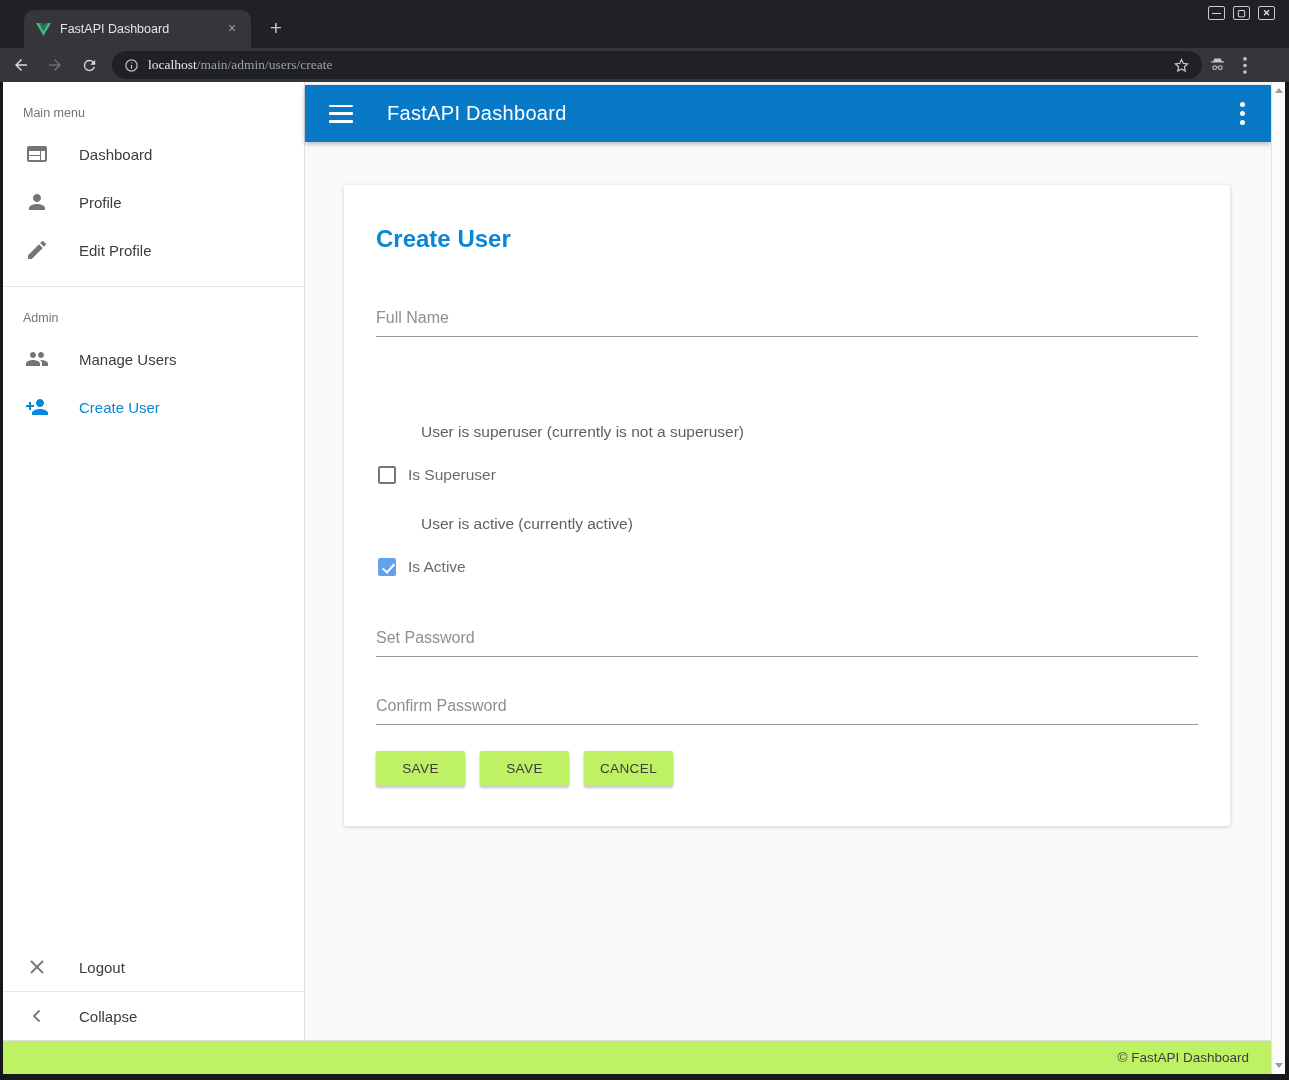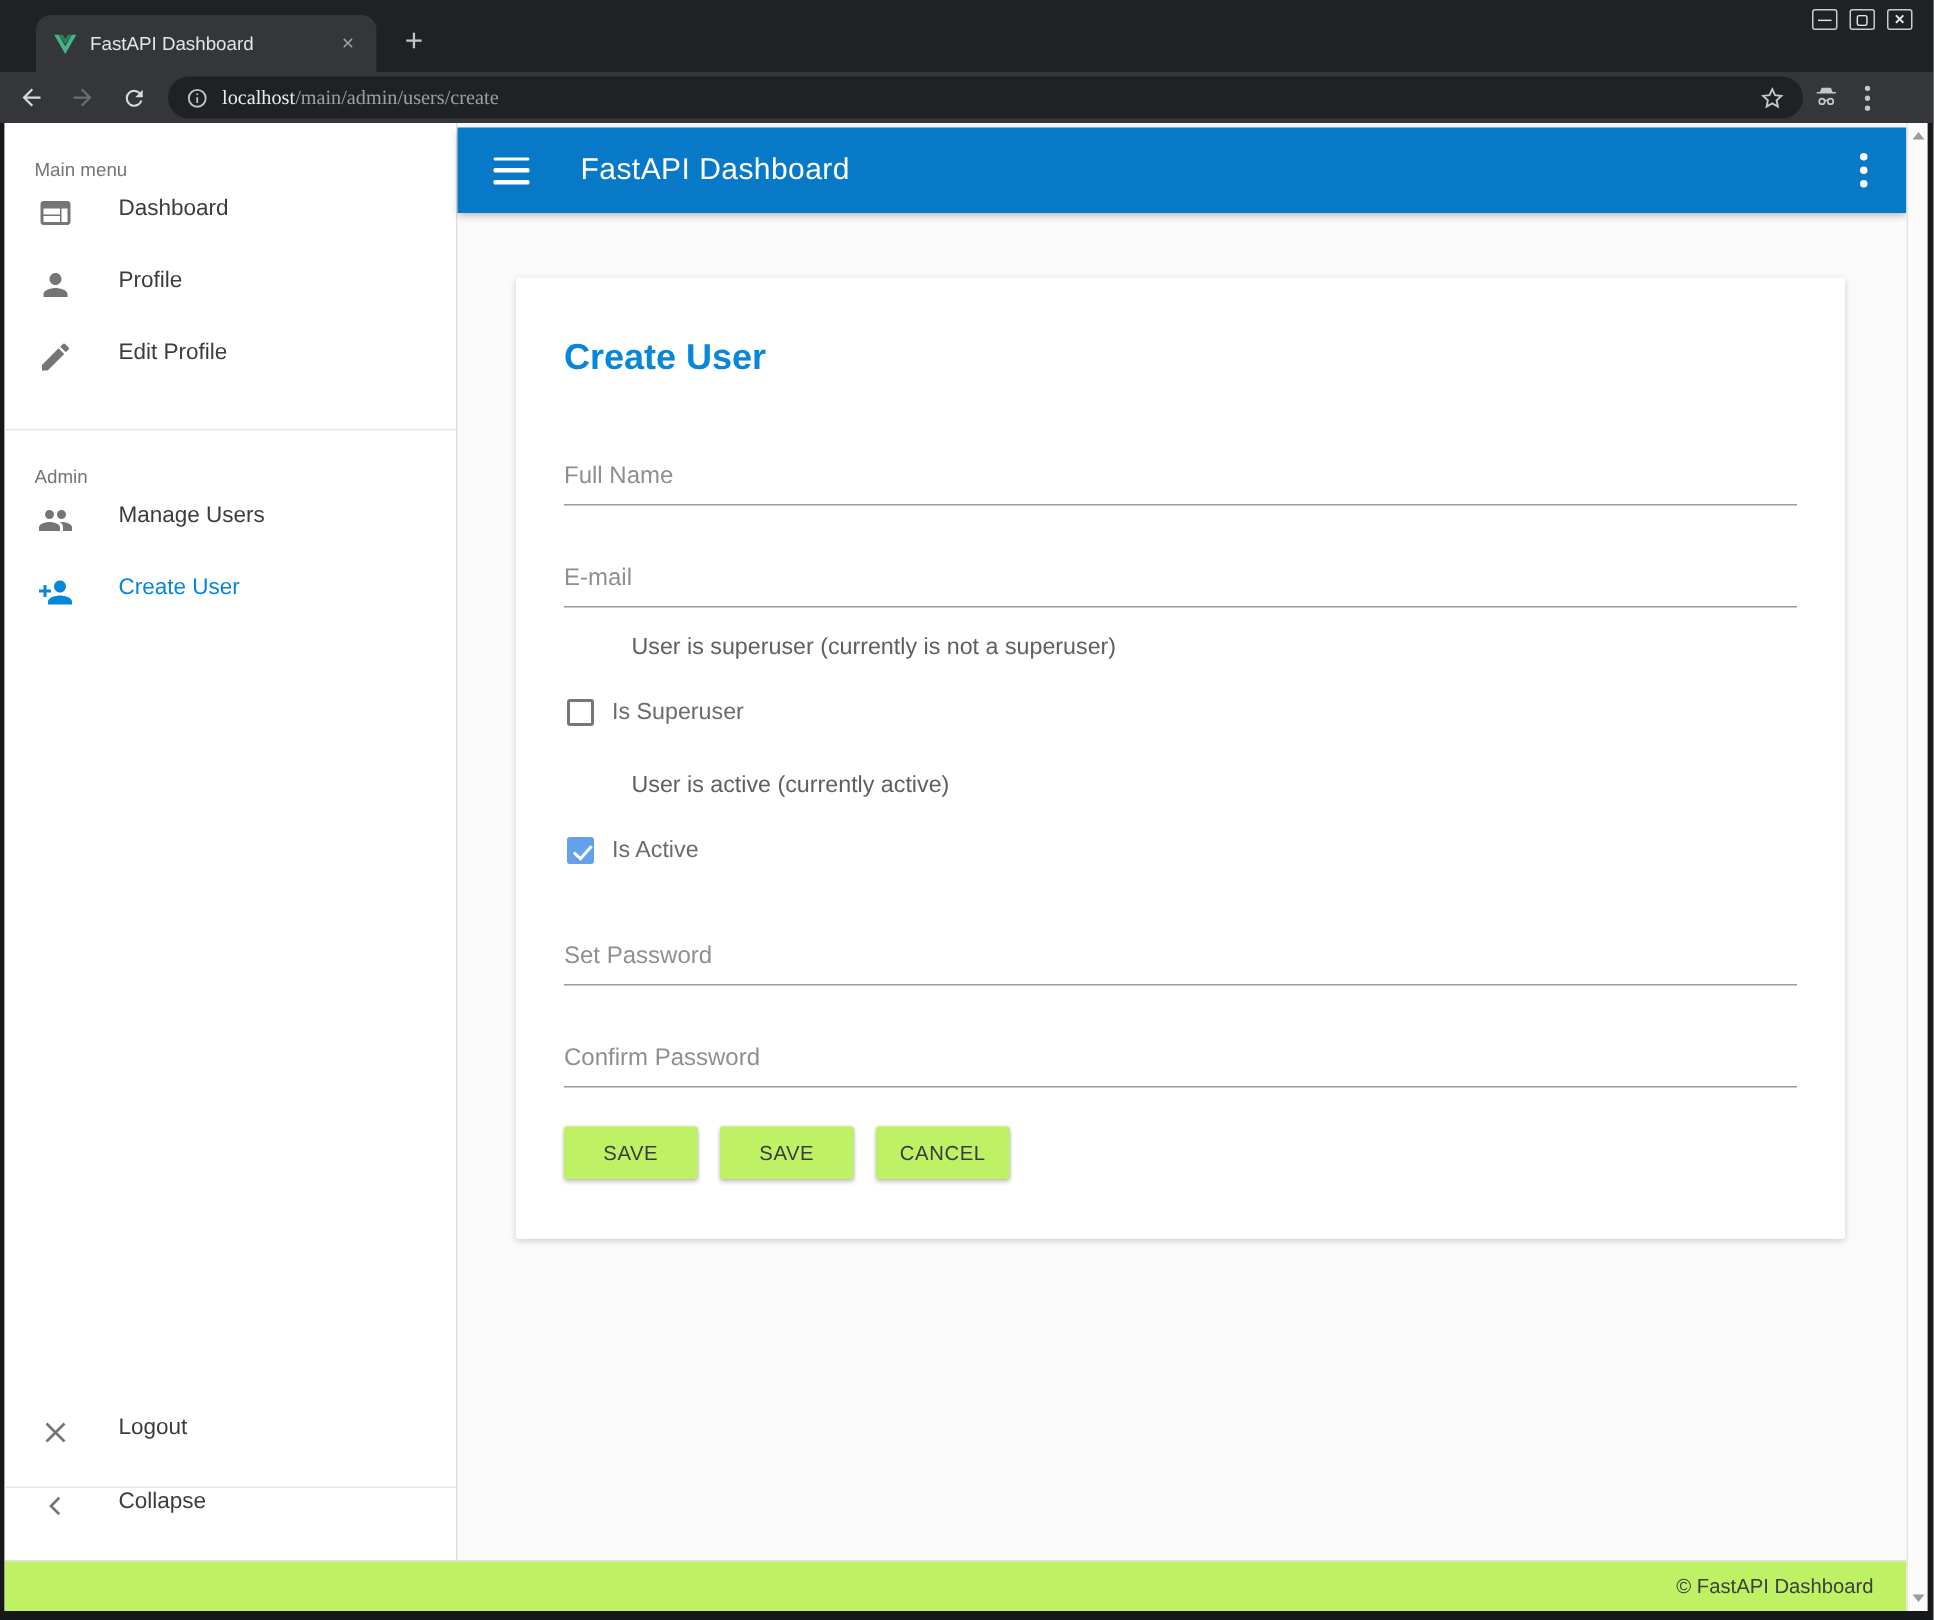--- a/index.html
+++ b/index.html
@@ -41,21 +41,21 @@
   .scrollbar { position:absolute; right:0; top:0; width:14px; height:992px; background:#fbfbfb; border-left:1px solid #e3e3e3; }
   .sb-arrow-up, .sb-arrow-down { position:absolute; left:3px; width:0; height:0;
       border-left:4px solid transparent; border-right:4px solid transparent; }
   .sb-arrow-up { top:6px; border-bottom:5px solid #9b9b9b; }
   .sb-arrow-down { bottom:6px; border-top:5px solid #9b9b9b; }
 
   
   .sidebar { position:absolute; left:0; top:0; width:302px; height:958px; background:#ffffff;
              border-right:1px solid #e0e0e0; display:flex; flex-direction:column; }
   .side-label { padding:24px 20px 10px 20px; font-size:12.5px; color:#757575; }
-  .side-item { height:48px; display:flex; align-items:flex-start; cursor:pointer; }
+  .side-item { height:48px; display:flex; align-items:center; cursor:pointer; }
   .side-item .ic { width:24px; height:24px; margin-left:22px; color:#757575; }
   .side-item .lbl { margin-left:30px; font-size:15px; color:#3c3c3c; }
   .side-item.active .ic { color:#0787d8; }
   .side-item.active .lbl { color:#0787d8; }
   .divider { height:1px; background:#e8e8e8; margin-top:12px; }
   .side-bottom { margin-top:auto; }
   .side-bottom .divider { margin-top:0; }
 
   
   .appbar { position:absolute; left:302px; top:3px; width:966px; height:57px; background:#0779c7;
@@ -261,23 +261,20 @@
       </div>
   </header>
 
   <section class="card">
     <h1 class="card-title">Create User</h1>
 
     <div class="tfield f-fullname">
       <input type="text" placeholder="Full Name" style="">
     </div>
 
-    <div class="tfield f-email">
-      <input type="text" placeholder="E-mail" style="">
-    </div>
 
     <div class="hint h-super">User is superuser (currently is not a superuser)</div>
 
     <div class="cbrow cb-super">
       <div class="cbox"></div>
       <span class="cblabel">Is Superuser</span>
     </div>
 
     <div class="hint h-active">User is active (currently active)</div>
 

